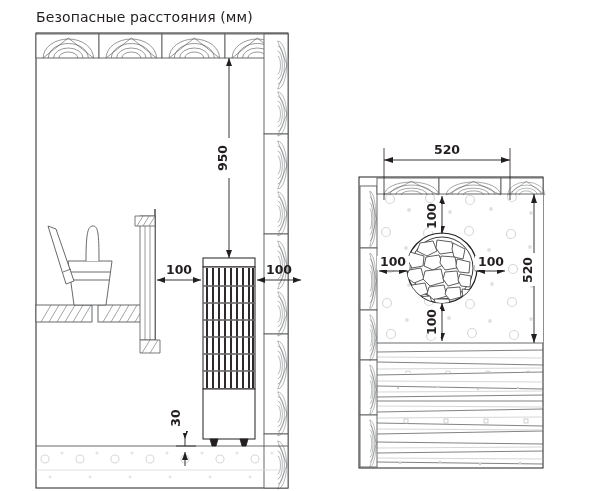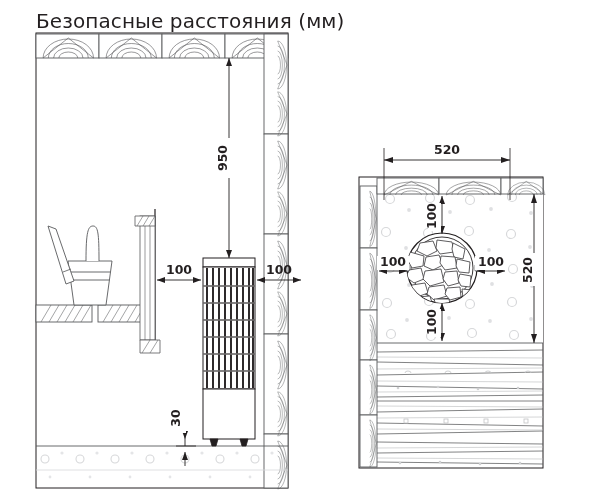--- a/index.html
+++ b/index.html
@@ -11,21 +11,21 @@
     width: 600px;
     height: 491px;
     font-family: "DejaVu Sans", sans-serif;
     overflow: hidden;
     position: relative;
   }
   #page-title {
     position: absolute;
     left: 36px;
     top: 9px;
-    font-size: 20px;
+    font-size: 14px;
     color: #231f20;
     letter-spacing: 0.1px;
     white-space: nowrap;
   }
   #diagram-root {
     position: absolute;
     left: 0;
     top: 0;
     width: 600px;
     height: 491px;

